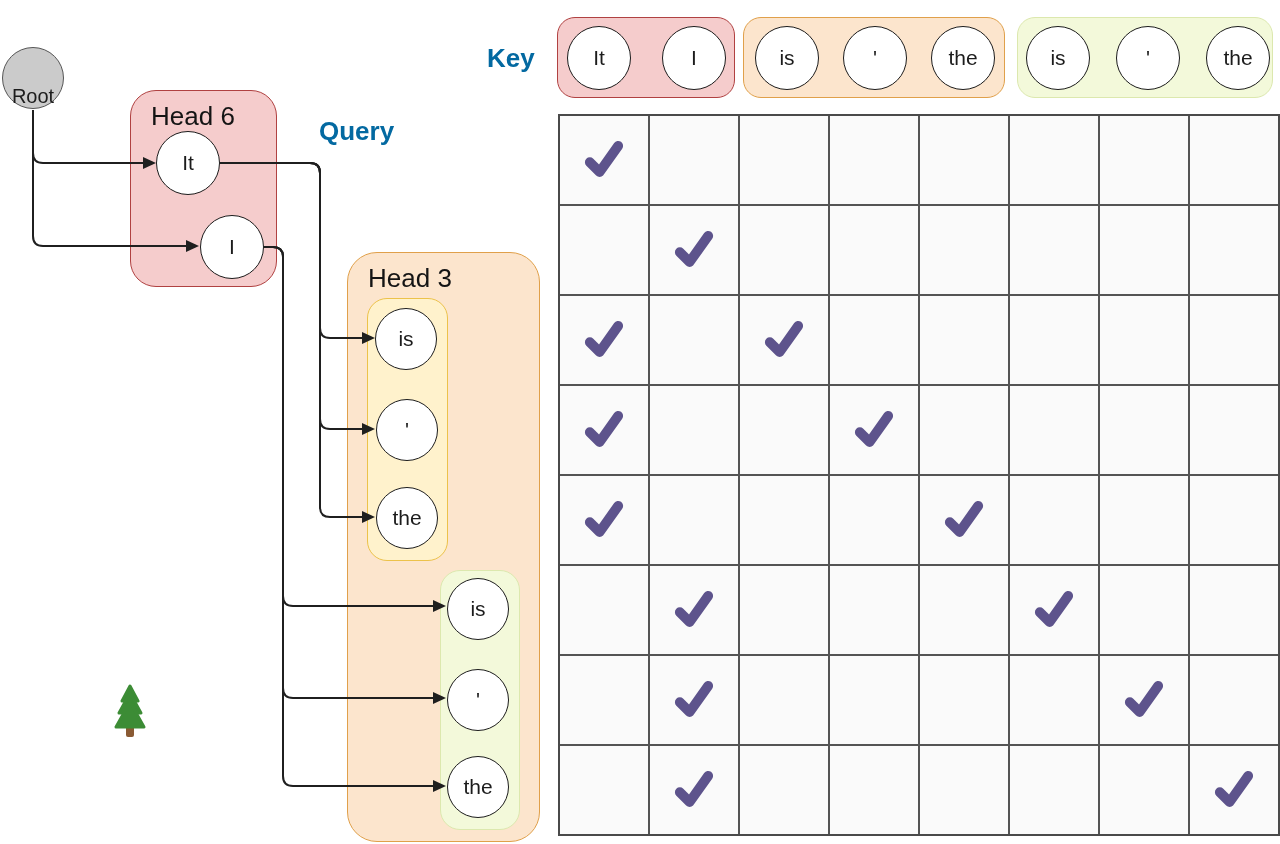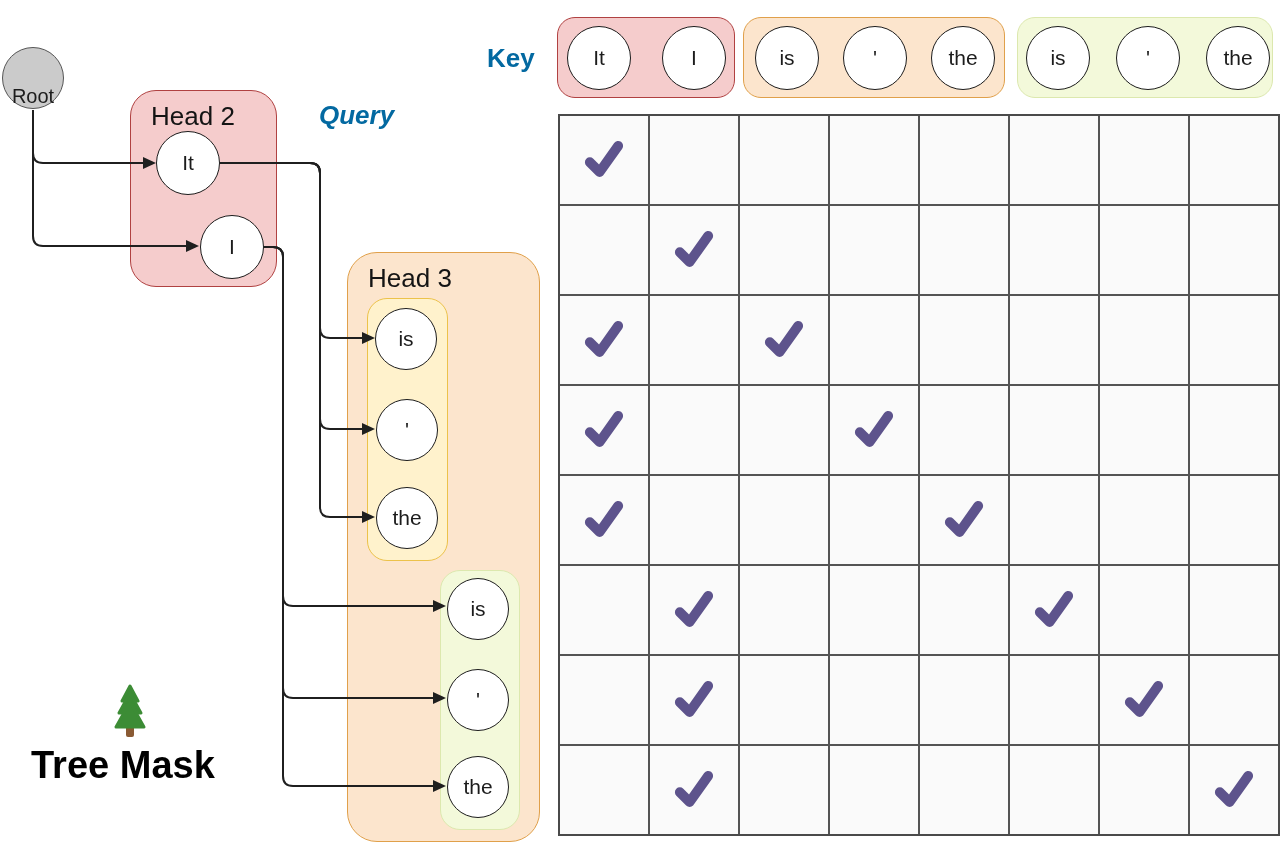--- a/index.html
+++ b/index.html
@@ -62,21 +62,21 @@
       <path d="M 362 332 L 375 338 L 362 344 Z"></path>
       <path d="M 362 423 L 375 429 L 362 435 Z"></path>
       <path d="M 362 511 L 375 517 L 362 523 Z"></path>
       <path d="M 433 600 L 446 606 L 433 612 Z"></path>
       <path d="M 433 692 L 446 698 L 433 704 Z"></path>
       <path d="M 433 780 L 446 786 L 433 792 Z"></path>
     </g>
   </svg>
 
   <div class="group-box head1-box">
-    <div class="head-label">Head 2</div>
+    <div class="head-label">Head 6</div>
   </div>
 
   <div class="group-box head2-box">
     <div class="head-label">Head 3</div>
   </div>
   <div class="group-box yellow-box"></div>
   <div class="group-box green-box"></div>
 
   <div class="node n62 root-node abs" style="left:2px;top:47px;align-items:flex-end;">
     <span>Root</span>
@@ -102,30 +102,29 @@
   <div class="node n62" style="left:447px;top:578px;">
     <span>is</span>
   </div>
   <div class="node n62" style="left:447px;top:669px;">
     <span>'</span>
   </div>
   <div class="node n62" style="left:447px;top:756px;">
     <span>the</span>
   </div>
 
-  <div class="bold-label" style="left:319px;top:100px;font-style:italic;">Query</div>
+  <div class="bold-label" style="left:319px;top:116px;">Query</div>
   <div class="bold-label" style="left:487px;top:43px;">Key</div>
 
   <svg class="abs" style="left:111px;top:684px;" width="38" height="56" viewBox="0 0 38 56">
     <rect x="15" y="40" width="8" height="13" rx="2" fill="#8a5a33"></rect>
     <path d="M19 2 L27 17 L11 17 Z" fill="#3c8c35" stroke="#3c8c35" stroke-width="3" stroke-linejoin="round"></path>
     <path d="M19 9 L30 29 L8 29 Z" fill="#3c8c35" stroke="#3c8c35" stroke-width="3" stroke-linejoin="round"></path>
     <path d="M19 18 L33 43 L5 43 Z" fill="#3c8c35" stroke="#3c8c35" stroke-width="3" stroke-linejoin="round"></path>
   </svg>
-  <div class="title-label">Tree Mask</div>
 
   <div class="key-box key-pink">
     <div class="node n64" style="left:9px;top:8px;">
       <span>It</span>
     </div>
     <div class="node n64" style="left:104px;top:8px;">
       <span>I</span>
     </div>
   </div>
 

